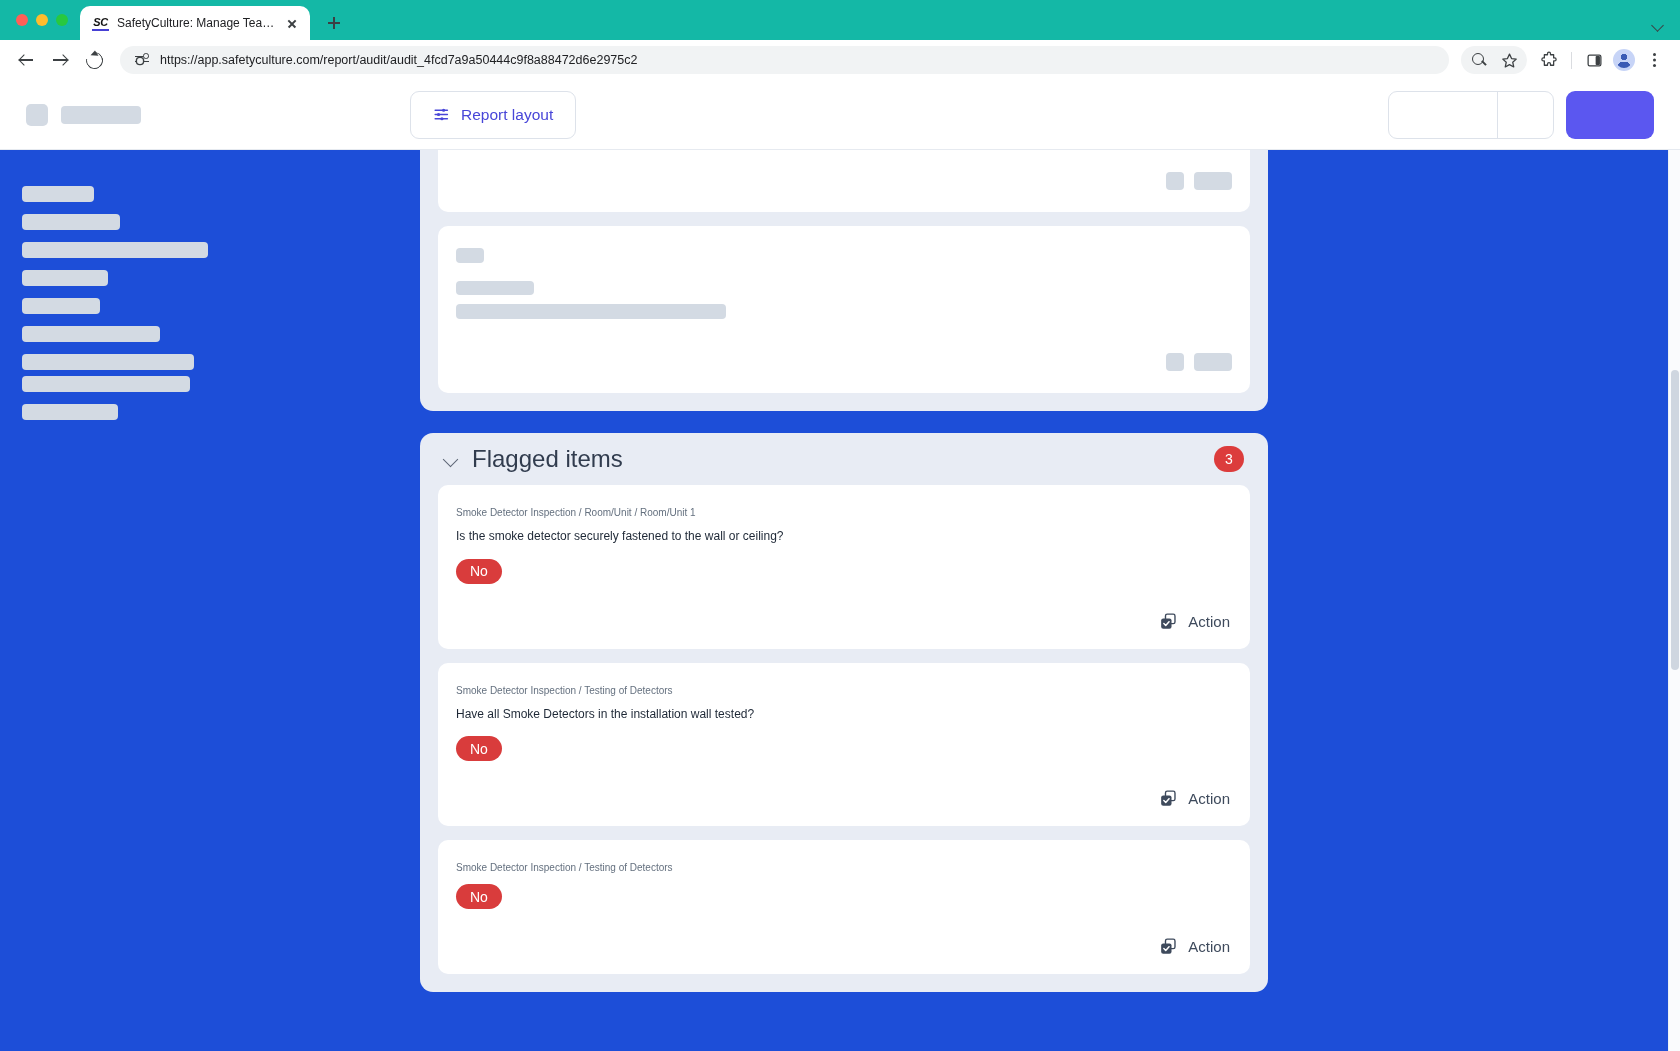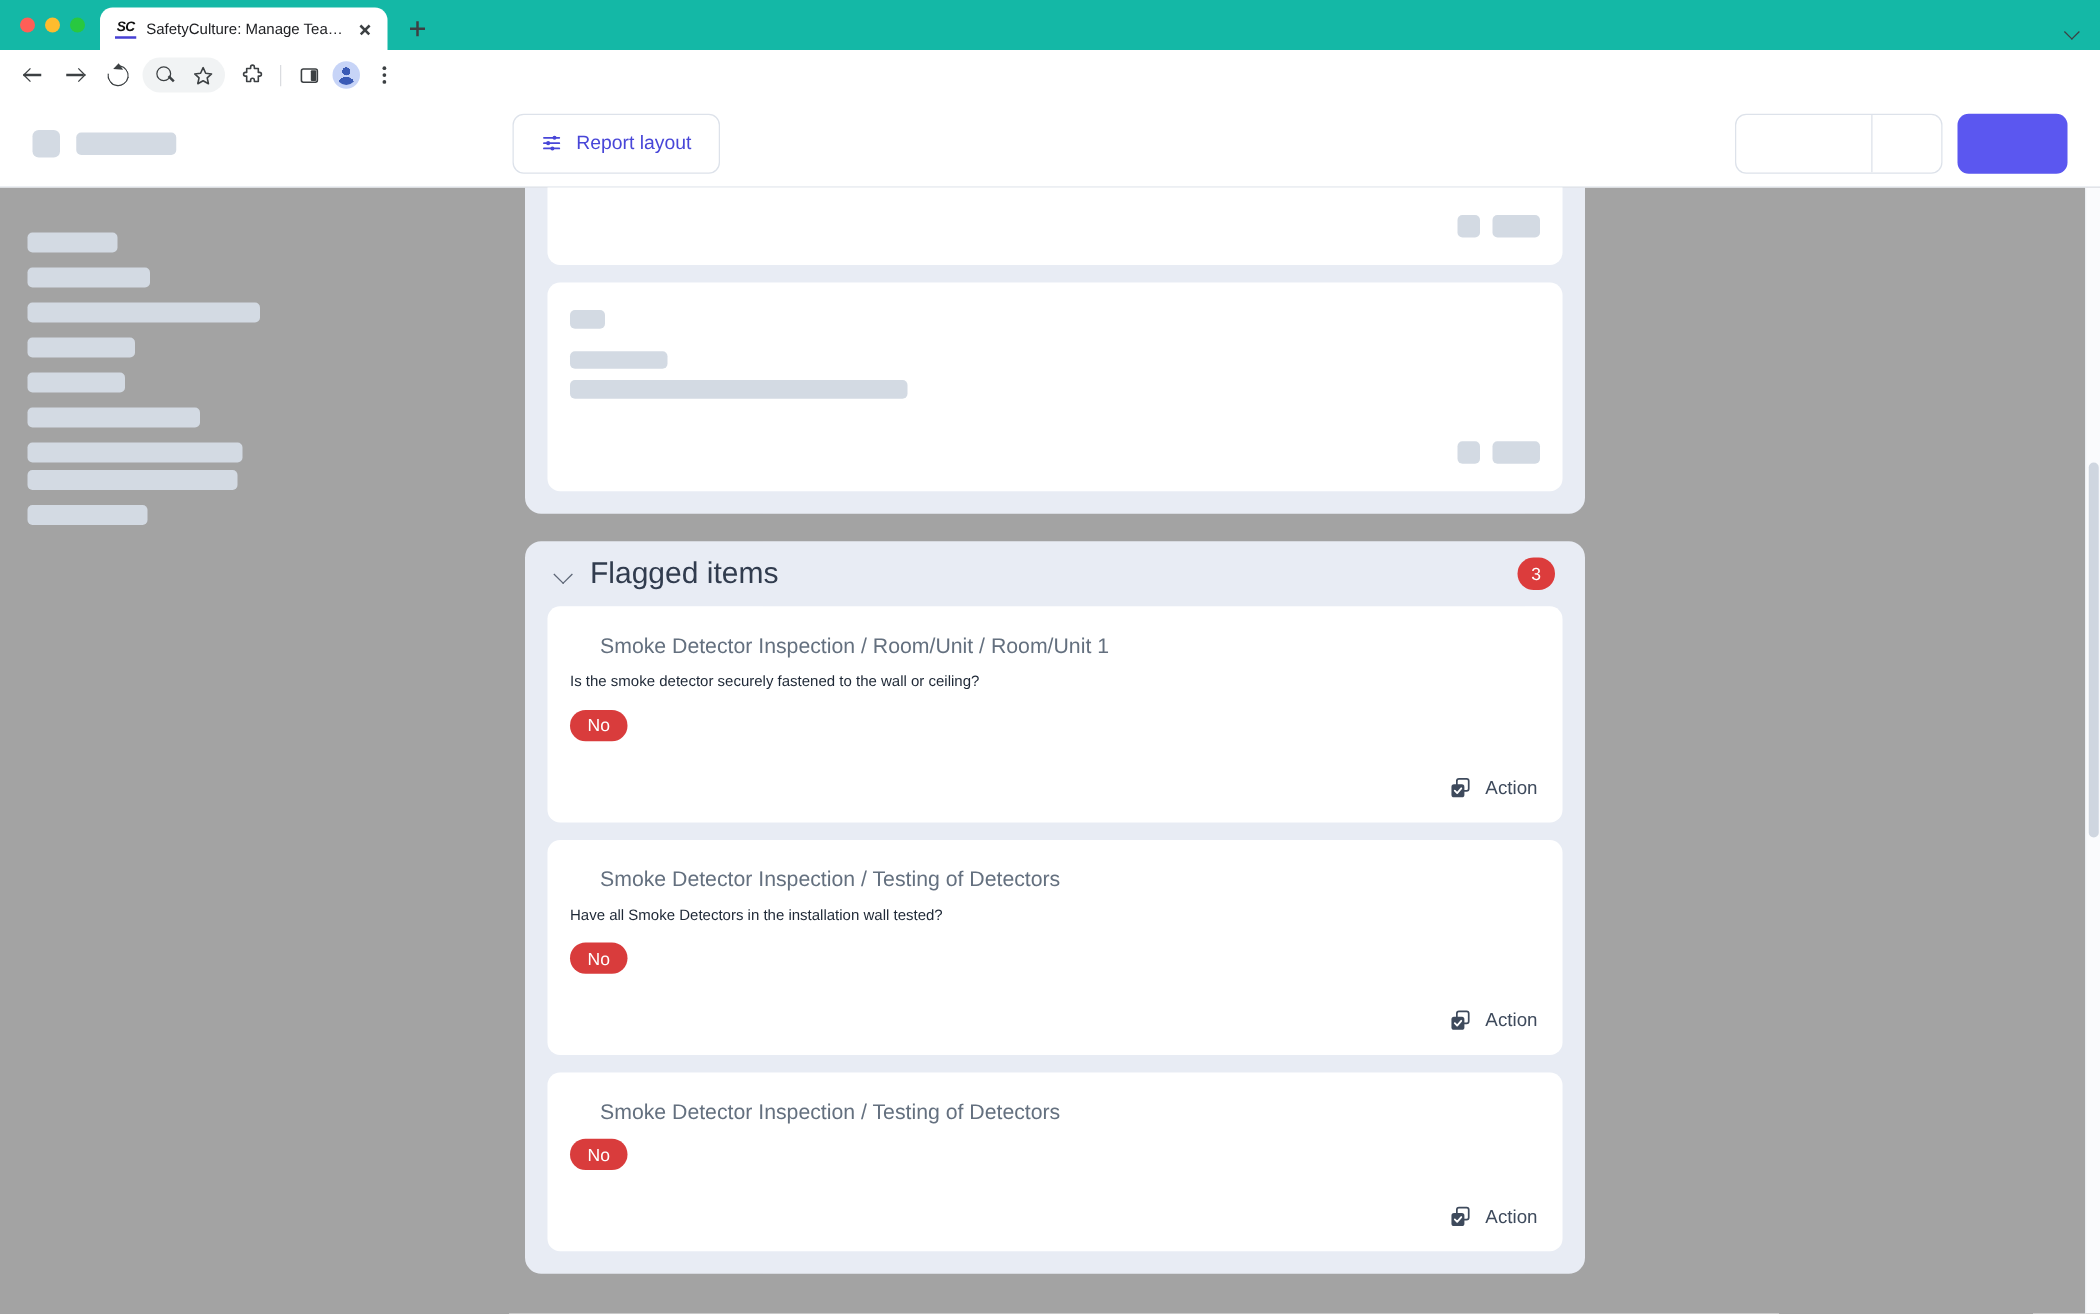--- a/index.html
+++ b/index.html
@@ -164,21 +164,21 @@
   }
   .kebab { width: 16px; height: 16px; position: relative; }
   .kebab::before {
     content:""; position: absolute; left: 7px; top: 1px;
     width: 3px; height: 3px; border-radius: 50%; background: #3c4043;
     box-shadow: 0 5.5px 0 #3c4043, 0 11px 0 #3c4043;
   }
   .tb-divider { width: 1px; height: 17px; background: #dadce0; margin: 0 6px; }
 
   
-  .viewport { flex: 1; background: #a3a3a3; overflow: hidden; position: relative; }
+  .viewport { flex: 1; background: #1d4ed8; overflow: hidden; position: relative; }
 
   .app-header {
     height: 70px; background: #fff;
     border-bottom: 1px solid #e6eaf0;
     display: flex; align-items: center;
     padding: 0 26px;
     position: relative;
   }
   .hdr-left { display: flex; align-items: center; gap: 13px; width: 360px; }
 
@@ -261,21 +261,21 @@
     background: #dc3c3c; color: #fff;
     display: flex; align-items: center; justify-content: center;
     font-size: 14px; font-weight: 500; padding: 0 9px;
   }
 
   .flag-card {
     background: #fff; border-radius: 10px;
     padding: 22px 18px 14px; margin-bottom: 14px;
   }
   .flag-card:last-child { margin-bottom: 0; }
-  .breadcrumb { font-size: 17px; color: #64707f; margin-bottom: 11px; margin-left: 24px; }
+  .breadcrumb { font-size: 10px; color: #64707f; margin-bottom: 11px; }
   .flag-question { font-size: 12px; color: #1e2836; margin-bottom: 14px; line-height: 1.3; }
   .ans-badge {
     display: inline-flex; align-items: center; justify-content: center;
     background: #d93c3c; color: #fff; border-radius: 13px;
     height: 25px; padding: 0 14px; font-size: 14px; font-weight: 500;
   }
   .flag-actions { display: flex; justify-content: flex-end; margin-top: 24px; }
   .action-btn {
     display: flex; align-items: center; gap: 10px;
     background: none; border: none; cursor: pointer;
@@ -322,20 +322,24 @@
     <div class="nav-btn">
         <span class="arrow-l"></span>
       </div>
     <div class="nav-btn">
         <span class="arrow-r"></span>
       </div>
     <div class="nav-btn">
         <span class="reload"></span>
       </div>
 
+    <div class="omnibox">
+      <span class="site-ctrl"></span>
+      <span class="url">https://app.safetyculture.com/report/audit/audit_4fcd7a9a50444c9f8a88472d6e2975c2</span>
+    </div>
 
     <div class="tb-icons">
       <div class="tb-pill">
         <div class="ic">
             <span class="zoomsearch"></span>
           </div>
         <div class="ic star">
           <svg width="17" height="17" viewBox="0 0 24 24" fill="none" stroke="#3c4043" stroke-width="1.8" stroke-linejoin="round">
             <polygon points="12,3 14.9,9.3 21.5,10.1 16.6,14.6 18,21.1 12,17.8 6,21.1 7.4,14.6 2.5,10.1 9.1,9.3"></polygon>
           </svg>

